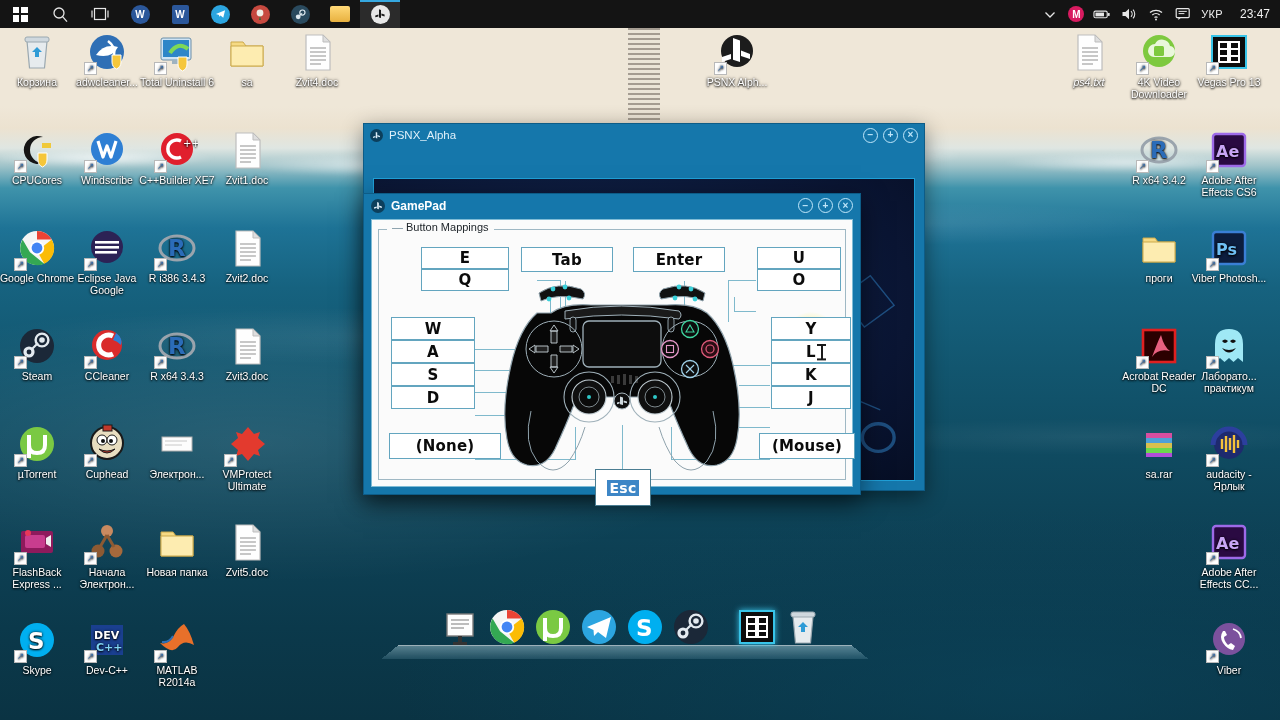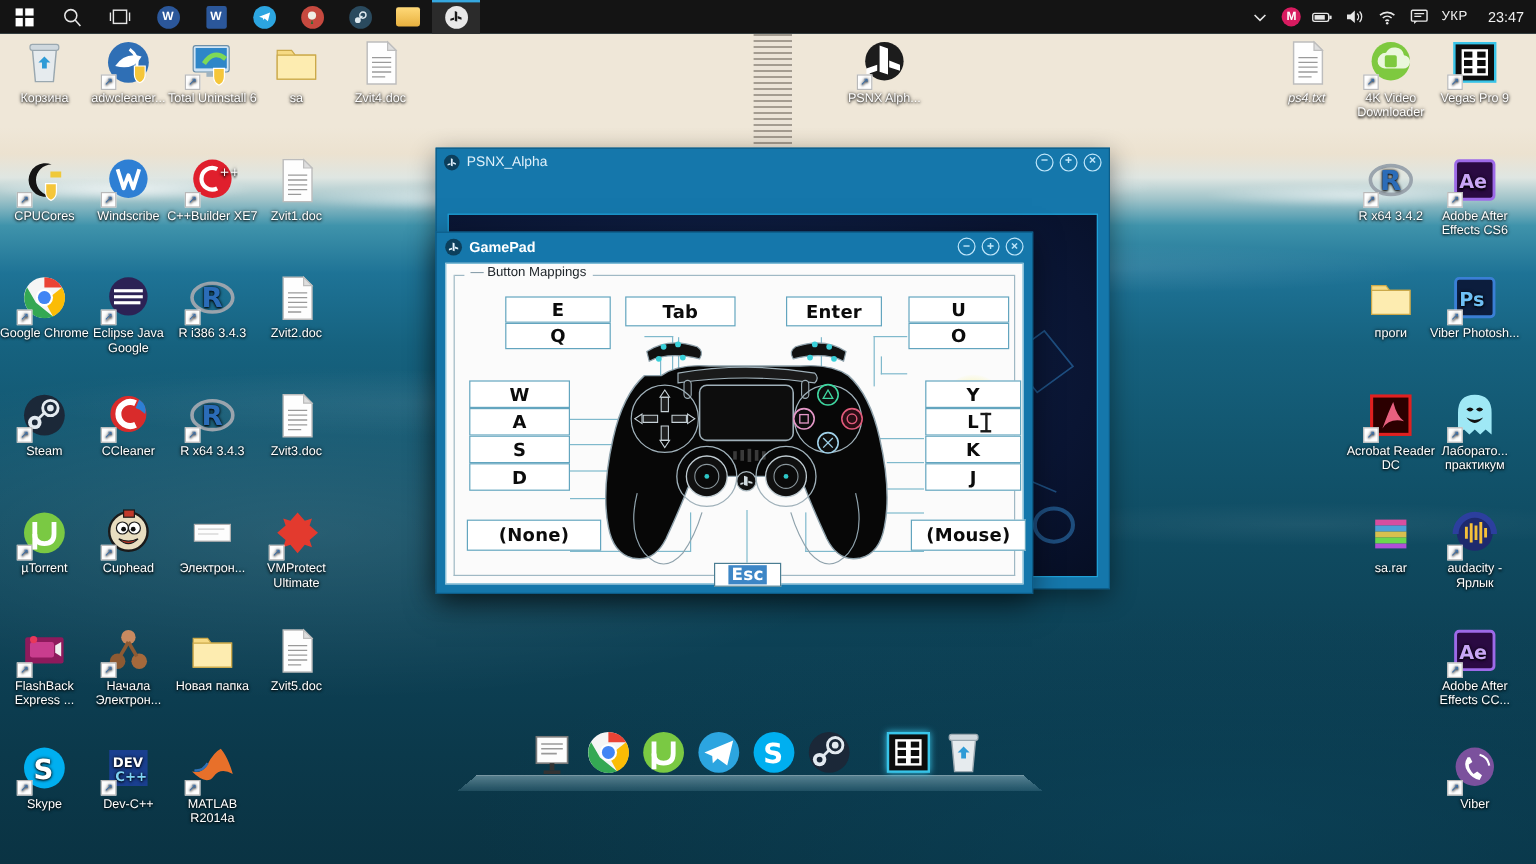--- a/index.html
+++ b/index.html
@@ -696,21 +696,21 @@
             <rect x="12" y="12" width="7" height="5"></rect>
             <rect x="23" y="12" width="7" height="5"></rect>
         <rect x="12" y="19" width="7" height="5"></rect>
             <rect x="23" y="19" width="7" height="5"></rect>
         <rect x="12" y="26" width="7" height="4"></rect>
             <rect x="23" y="26" width="7" height="4"></rect>
           </g>
         </svg>
         <span class="shortcut-arrow">↗</span>
       </div>
-      <span class="lbl">Vegas Pro 9</span>
+      <span class="lbl">Vegas Pro 13</span>
     </div>
     <div class="dicon" style="left: 1120px; top: 128px;">
       <div class="glyph">
         <svg width="42" height="42" viewBox="0 0 42 42">
           <ellipse cx="21" cy="21" rx="17" ry="12" fill="none" stroke="#9aa4ad" stroke-width="3"></ellipse>
         <text x="12" y="29" font-size="23" font-weight="bold" fill="#2b6cb8" font-family="DejaVu Sans">R</text>
         </svg>
         <span class="shortcut-arrow">↗</span>
       </div>
       <span class="lbl">R x64 3.4.2</span>
@@ -1084,35 +1084,35 @@
         <div class="keybox" style="left:12px;top:80px;width:84px;height:23px;">W</div>
         <div class="keybox" style="left:12px;top:103px;width:84px;height:23px;">A</div>
         <div class="keybox" style="left:12px;top:126px;width:84px;height:23px;">S</div>
         <div class="keybox" style="left:12px;top:149px;width:84px;height:23px;">D</div>
         <div class="keybox wide" style="left:10px;top:196px;width:112px;height:26px;">(None)</div>
 
         <div class="keybox" style="left:42px;top:10px;width:88px;height:22px;">E</div>
         <div class="keybox" style="left:42px;top:32px;width:88px;height:22px;">Q</div>
 
         <div class="keybox" style="left:142px;top:10px;width:92px;height:25px;">Tab</div>
-        <div class="keybox" style="left:276px;top:10px;width:80px;height:25px;text-align:center;">Enter</div>
+        <div class="keybox" style="left:254px;top:10px;width:92px;height:25px;text-align:center;">Enter</div>
 
         <div class="keybox" style="left:378px;top:10px;width:84px;height:22px;">U</div>
         <div class="keybox" style="left:378px;top:32px;width:84px;height:22px;">O</div>
 
         <div class="keybox" style="left:392px;top:80px;width:80px;height:23px;">Y</div>
 
         <div class="hl-glow" style="left:404px;top:75px;"></div>
         <div class="keybox" style="left:392px;top:103px;width:80px;height:23px;">L</div>
         <div class="ibeam" style="left:438px;top:107px;"></div>
 
         <div class="keybox" style="left:392px;top:126px;width:80px;height:23px;">K</div>
         <div class="keybox" style="left:392px;top:149px;width:80px;height:23px;">J</div>
         <div class="keybox wide" style="left:380px;top:196px;width:96px;height:26px;">(Mouse)</div>
 
-        <div class="escbox" style="left:216px;top:232px;width:56px;height:20px;justify-content:center;">
+        <div class="escbox" style="left:216px;top:232px;width:56px;height:37px;justify-content:center;">
           <span>Esc</span>
         </div>
 
       </div>
     </div>
   </div>
 </div>
 
 </body></html>

